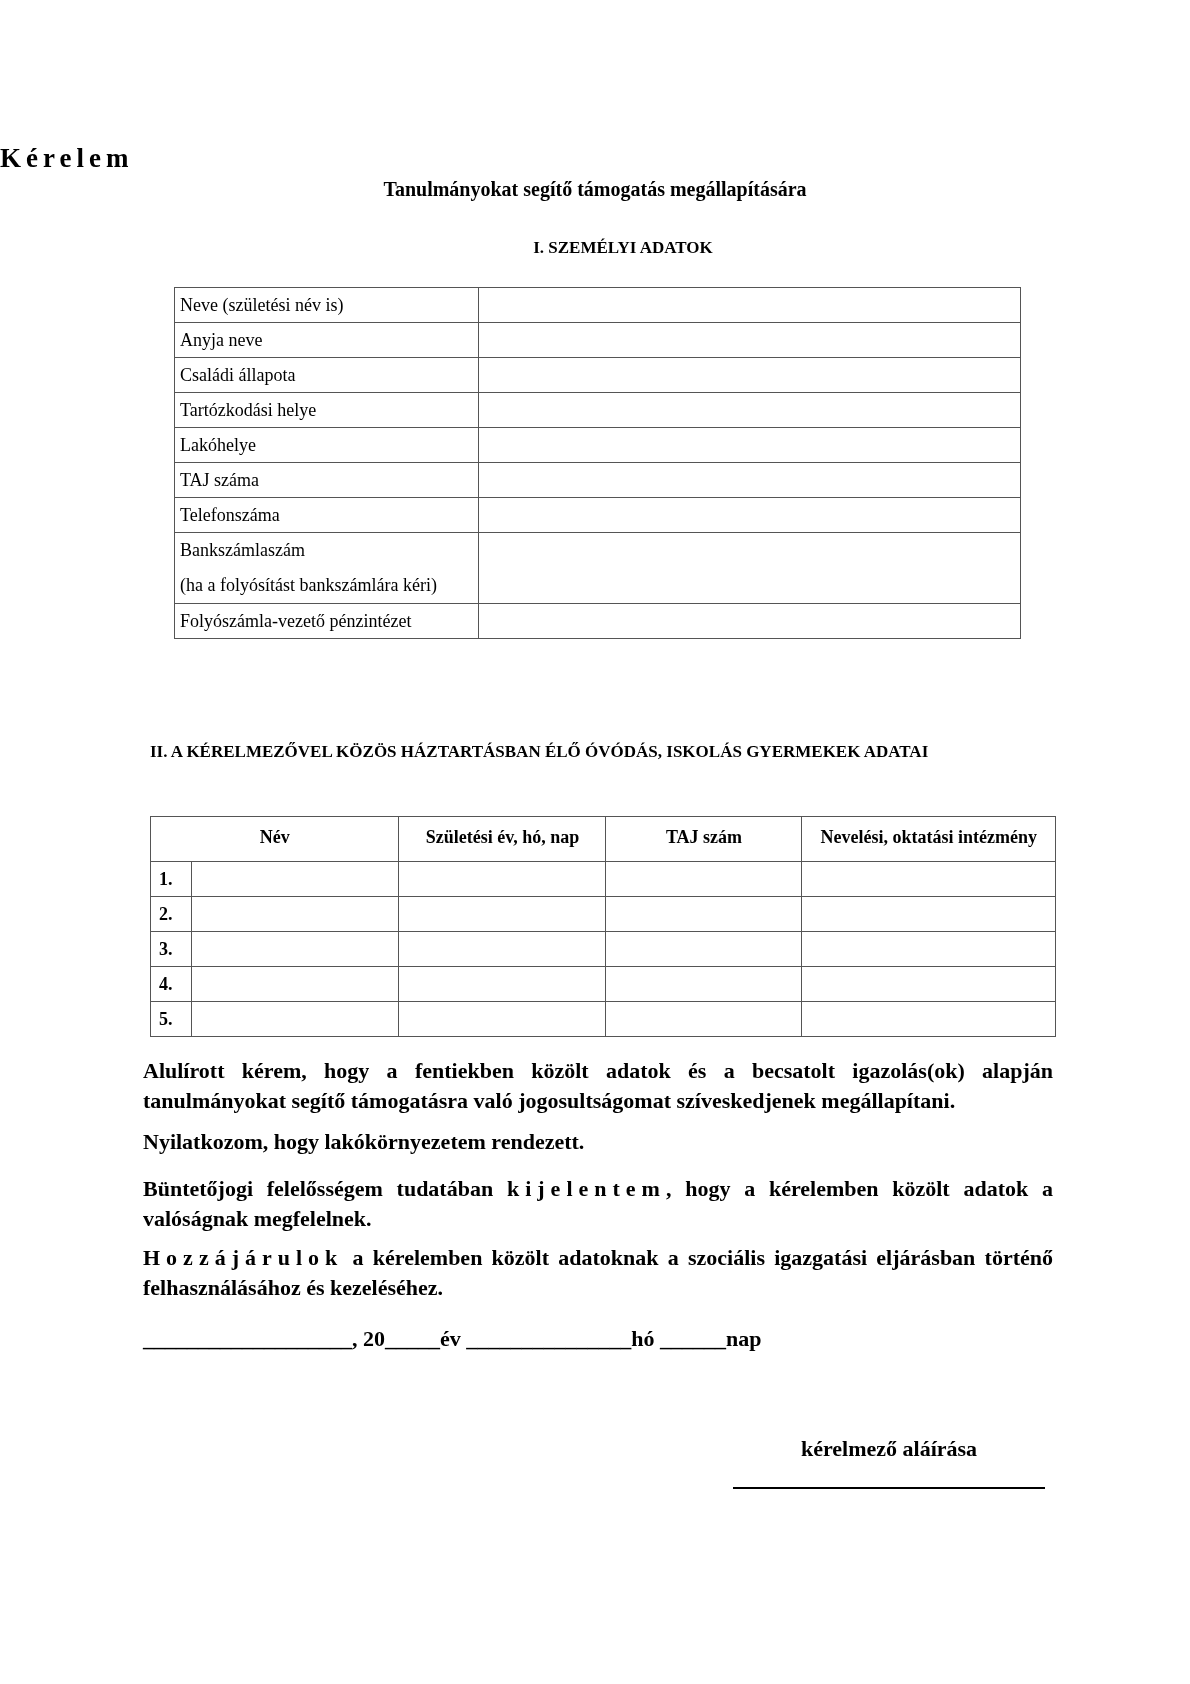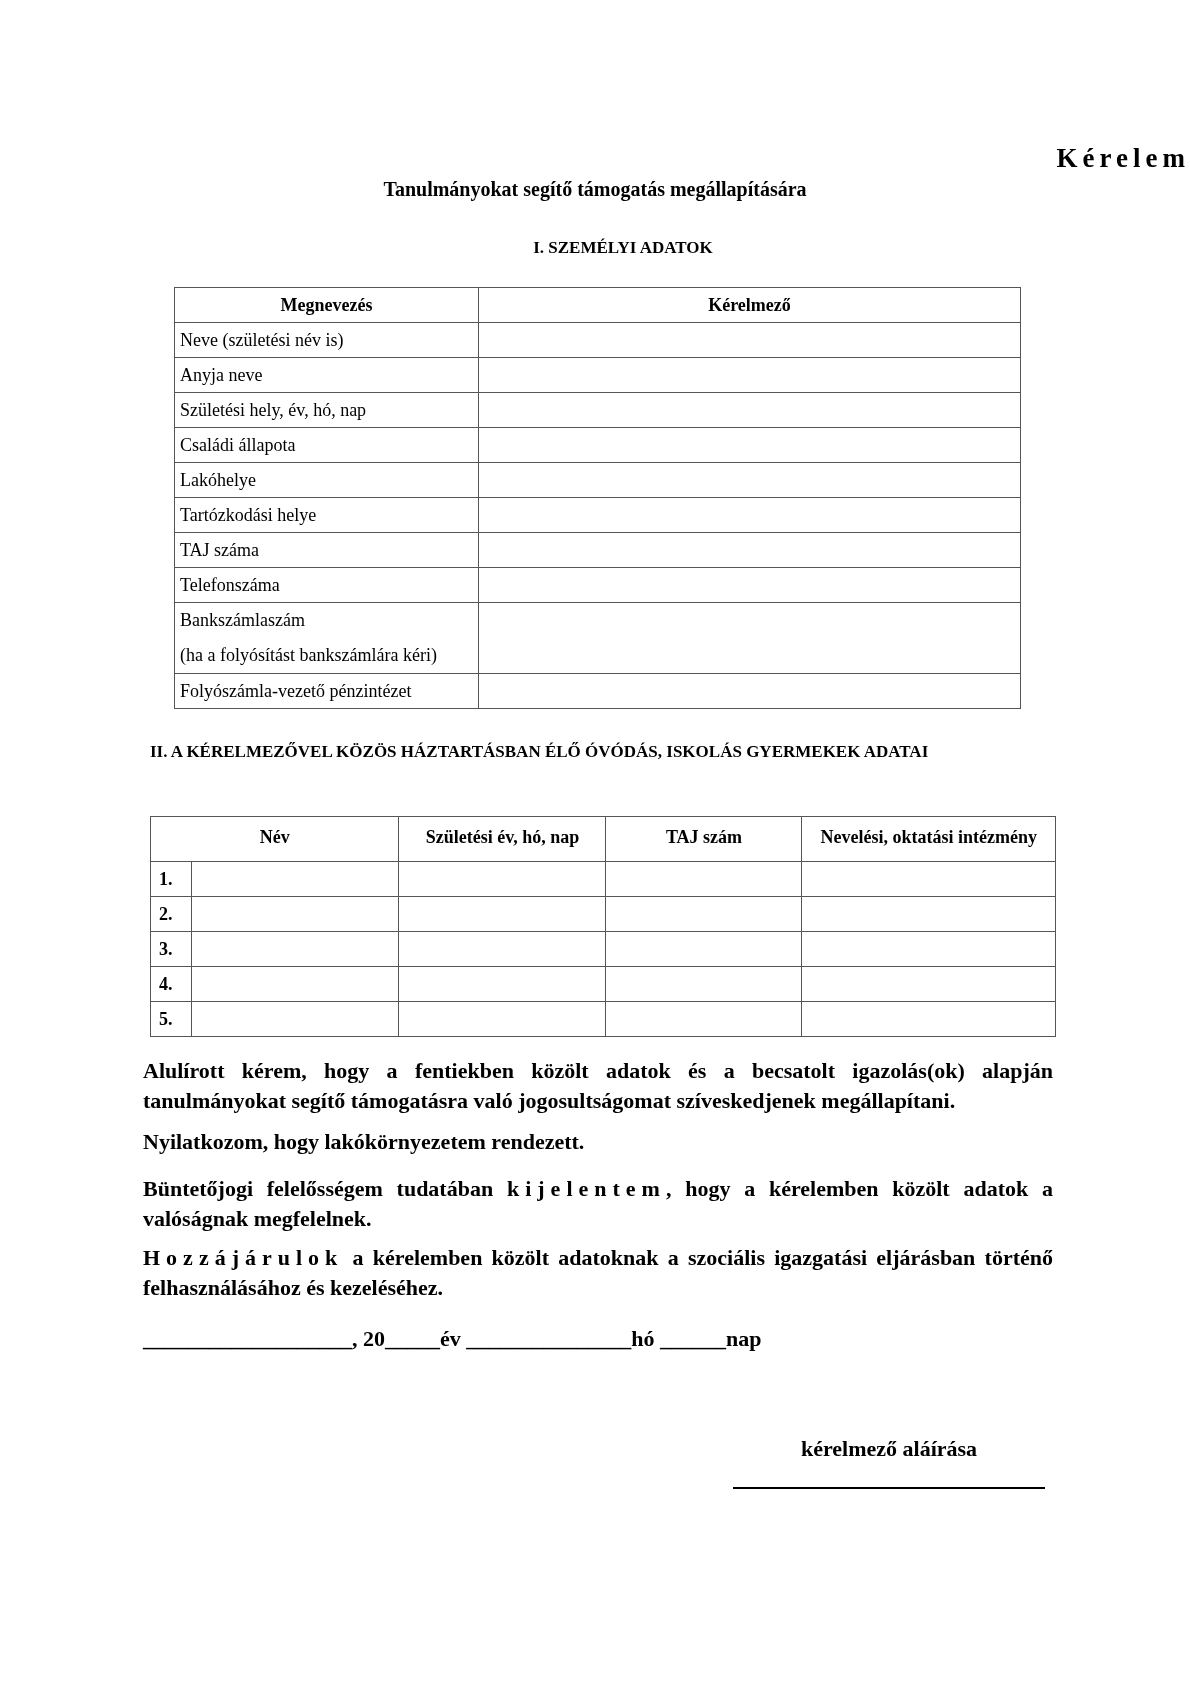--- a/index.html
+++ b/index.html
@@ -1,18 +1,18 @@
 <!DOCTYPE html>
 <html><head>
 <meta charset="utf-8">
 <style>
   html, body { margin: 0; padding: 0; background: #ffffff; }
   body { width: 1190px; height: 1684px; position: relative; font-family: "Liberation Serif", "DejaVu Serif", serif; color: #000; overflow: hidden; }
   .abs { position: absolute; }
-  .title { left: 0; width: 1190px; top: 143px; text-align: right; font-weight: bold; font-size: 27px; letter-spacing: 5px; }
+  .title { left: 0; width: 1190px; top: 143px; text-align: left; font-weight: bold; font-size: 27px; letter-spacing: 5px; }
   .subtitle { left: 0; width: 1190px; top: 178px; text-align: center; font-weight: bold; font-size: 20px; }
   .sec1 { left: 0; width: 1190px; top: 238px; text-align: center; font-weight: bold; font-size: 17px; margin-left: 28px; }
   table { border-collapse: collapse; position: absolute; }
   td, th { border: 1.5px solid #555; padding: 0; }
   .t1 { left: 174px; top: 287px; width: 847px; }
   .t1 th { height: 34px; font-size: 18px; font-weight: bold; text-align: center; }
   .t1 td { height: 34px; font-size: 18px; padding-left: 5px; vertical-align: middle; }
   .t1 td.label { width: 298px; }
   .t1 td.tall { height: 68px; line-height: 35px; }
   .sec2 { left: 150px; width: 910px; top: 740px; text-align: left; font-weight: bold; font-size: 17px; line-height: 23px; }
@@ -32,46 +32,38 @@
 </style>
 </head>
 <body>
 
 <div class="abs title">Kérelem</div>
 <div class="abs subtitle">Tanulmányokat segítő támogatás megállapítására</div>
 <div class="abs sec1">I. SZEMÉLYI ADATOK</div>
 
 <table class="t1">
   <tbody>
-      <tr>
-    <th>Megnevezés</th>
-    <th>Kérelmező</th>
-  </tr>
   <tr>
         <td class="label">Neve (születési név is)</td>
         <td></td>
       </tr>
   <tr>
         <td class="label">Anyja neve</td>
         <td></td>
       </tr>
   <tr>
-        <td class="label">Születési hely, év, hó, nap</td>
-        <td></td>
-      </tr>
-  <tr>
         <td class="label">Családi állapota</td>
         <td></td>
       </tr>
   <tr>
-        <td class="label">Lakóhelye</td>
+        <td class="label">Tartózkodási helye</td>
         <td></td>
       </tr>
   <tr>
-        <td class="label">Tartózkodási helye</td>
+        <td class="label">Lakóhelye</td>
         <td></td>
       </tr>
   <tr>
         <td class="label">TAJ száma</td>
         <td></td>
       </tr>
   <tr>
         <td class="label">Telefonszáma</td>
         <td></td>
       </tr>

